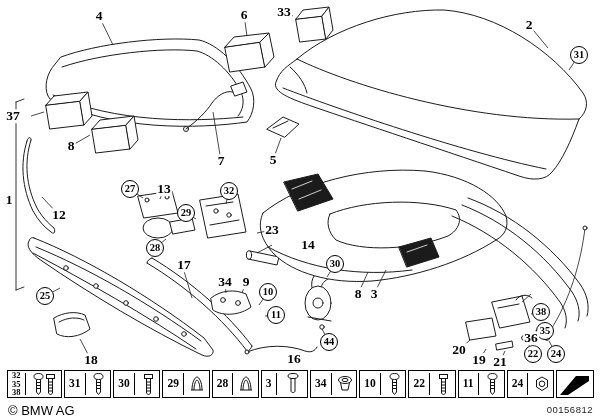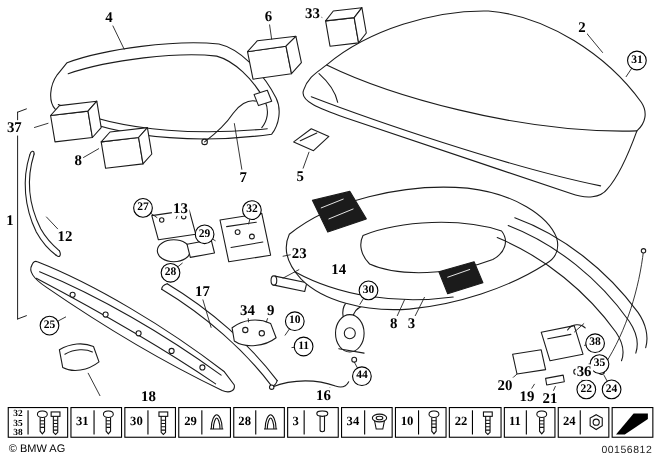--- a/index.html
+++ b/index.html
@@ -23,21 +23,21 @@
   .cell.multi { flex:1.2; }
   .cell .nums { display:flex; flex-direction:column; justify-content:center;
                 font-weight:700; font-size:11.5px; line-height:1; }
   .cell.multi .nums { font-size:8.5px; }
   .cell .sep { width:1px; align-self:stretch; background:#000; margin:1px; }
   .cell .ics { display:flex; align-items:center; justify-content:center; gap:1px; flex:1; }
   .cell .fi { display:inline-flex; }
   .corner-box { border:1.2px solid #000; background:#fff; width:38px; flex:0 0 38px;
                 display:flex; align-items:center; justify-content:center; }
   .copyright { position:absolute; left:8px; top:403px; z-index:4;
-               font-family:"Liberation Sans", sans-serif; font-size:10px; color:#000; }
+               font-family:"Liberation Sans", sans-serif; font-size:13px; color:#000; }
   .image-number { position:absolute; right:7px; top:404px; z-index:4;
                font-family:"Liberation Sans", sans-serif; font-size:9.5px;
                letter-spacing:0.5px; color:#222; }
 </style>
 </head>
 <body>
 
 <div class="stage">
 
   <svg class="draw" width="600" height="420" viewBox="0 0 600 420">
@@ -237,21 +237,21 @@
       <div class="callout" style="left: 71px; top: 146px;">8</div>
       <div class="callout" style="left: 246px; top: 282px;">9</div>
       <div class="callout circled" style="left: 268px; top: 292px;">10</div>
       <div class="callout circled" style="left: 276px; top: 315px;">11</div>
       <div class="callout" style="left: 59px; top: 215px; text-align: right;">12</div>
       <div class="callout" style="left: 164px; top: 189px;">13</div>
       <div class="callout" style="left: 272px; top: 245px; margin-left: 36px;">14</div>
       <div class="callout" style="left: 358px; top: 294px;">8</div>
       <div class="callout" style="left: 294px; top: 359px;">16</div>
       <div class="callout" style="left: 184px; top: 265px; text-align: right;">17</div>
-      <div class="callout" style="left: 91px; top: 360px; margin-left: 44px;">18</div>
+      <div class="callout" style="left: 91px; top: 360px;">18</div>
       <div class="callout" style="left: 479px; top: 360px;">19</div>
       <div class="callout" style="left: 459px; top: 350px;">20</div>
       <div class="callout" style="left: 500px; top: 362px;">21</div>
       <div class="callout circled" style="left: 533px; top: 354px;">22</div>
       <div class="callout" style="left: 272px; top: 230px;">23</div>
       <div class="callout circled" style="left: 556px; top: 354px;">24</div>
       <div class="callout circled" style="left: 45px; top: 296px;">25</div>
       <div class="callout circled" style="left: 329px; top: 342px;">44</div>
       <div class="callout circled" style="left: 130px; top: 189px;">27</div>
       <div class="callout circled" style="left: 155px; top: 248px;">28</div>

